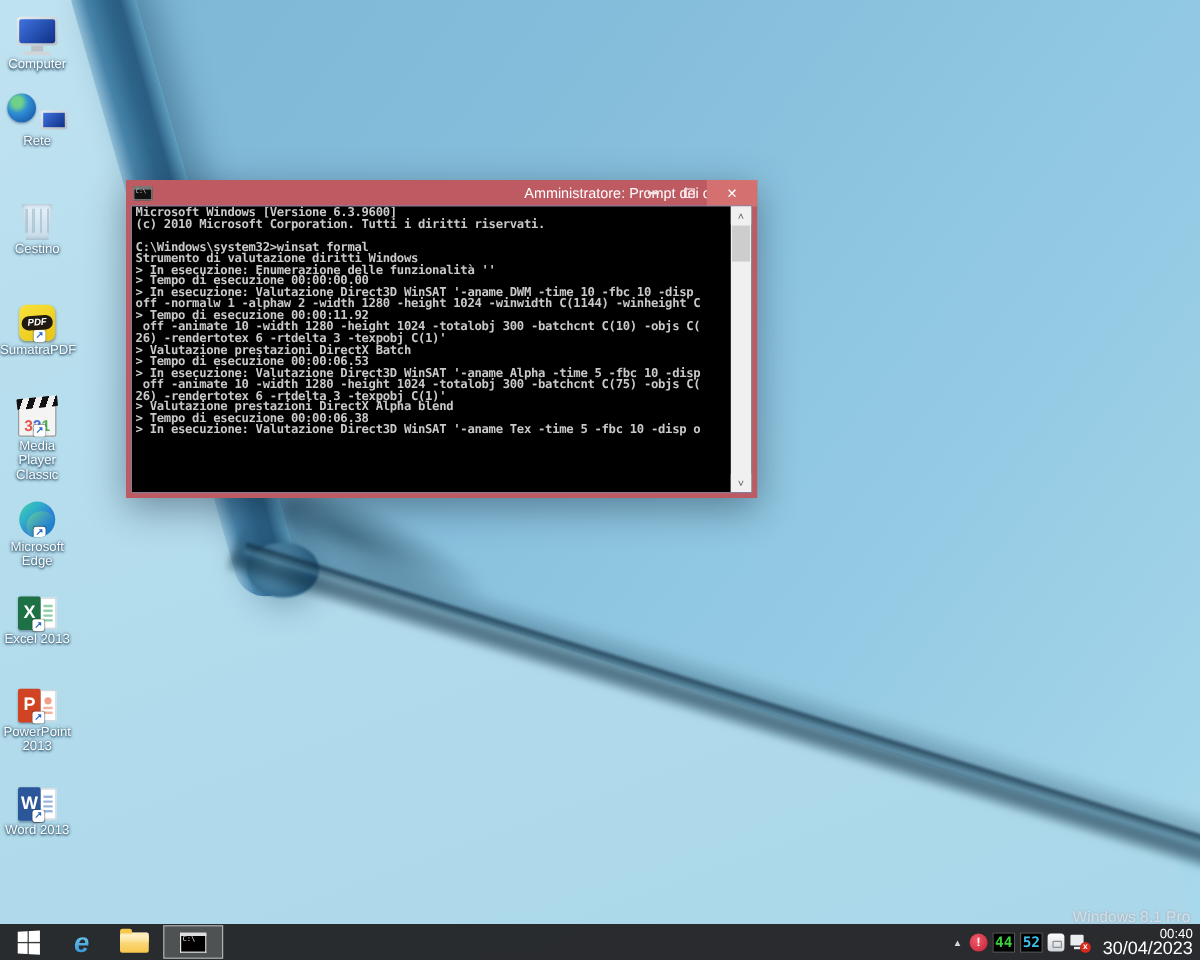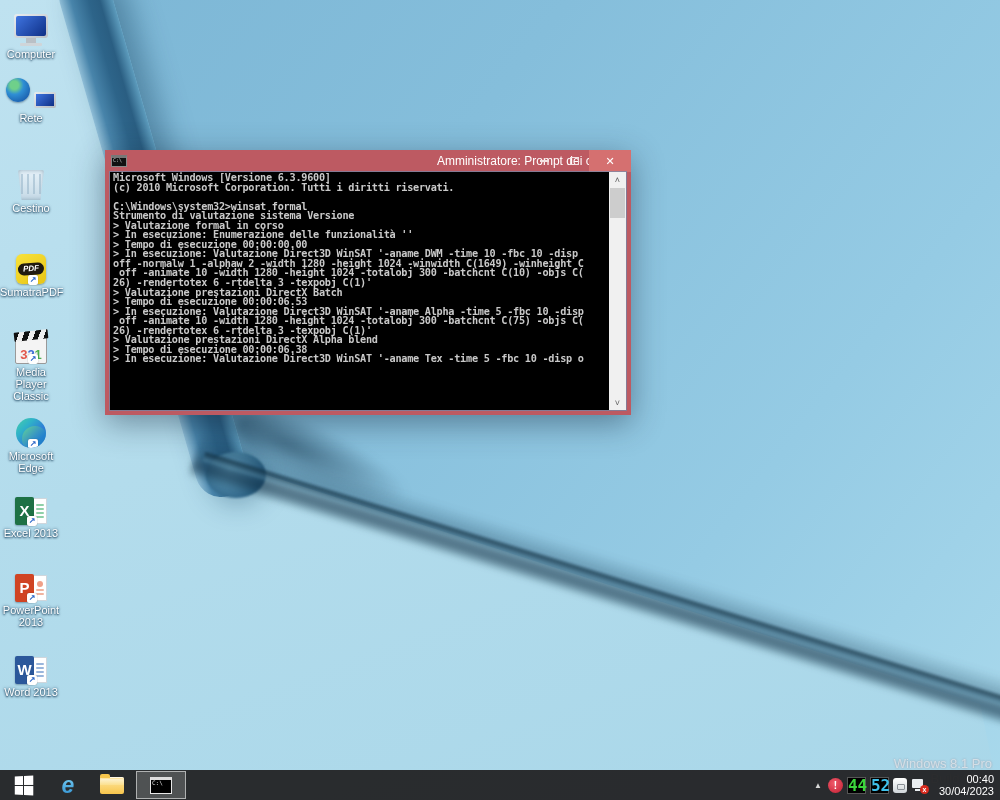--- a/index.html
+++ b/index.html
@@ -162,32 +162,32 @@
   .cmd-taskbtn{width:50px;height:28px;margin-left:2px;background:rgba(255,255,255,.18);
     border:1px solid rgba(255,255,255,.55);box-sizing:border-box;
     display:flex;align-items:center;justify-content:center;}
   .cmd-mini{width:22px;height:17px;background:#000;border:1px solid #e8e8e8;border-top:3px solid #ddd;box-sizing:border-box;
     color:#ddd;font-family:"DejaVu Sans Mono",monospace;font-size:6px;line-height:6px;padding-left:1px;}
   .tb-right{margin-left:auto;display:flex;align-items:center;height:100%;gap:4px;padding-right:6px;}
   .caret{color:#d8d8d8;font-size:8px;margin-right:2px;}
   .tray-alert{width:15px;height:15px;border-radius:50%;background:radial-gradient(circle at 40% 35%,#f05a6a,#c21f33);
     color:#fff;font-weight:bold;font-size:10px;line-height:15px;text-align:center;}
   .tray-temp{width:17px;height:15px;background:#000;border:1px solid #555;box-sizing:content-box;
-    font-family:"DejaVu Sans Mono",monospace;font-size:16px;font-weight:bold;line-height:15px;text-align:center;}
+    font-family:"DejaVu Sans Mono",monospace;font-size:12px;font-weight:bold;line-height:15px;text-align:center;}
   .tray-temp.t44{color:#3bd43b;}
   .tray-temp.t52{color:#3fc0ea;}
   .tray-dev{width:14px;height:15px;background:linear-gradient(180deg,#fff,#cfd4d8);border-radius:3px;position:relative;}
   .tray-dev:before{content:"";position:absolute;left:4px;bottom:3px;width:6px;height:4px;border:1px solid #8a9096;border-radius:1px;}
   .tray-net{width:16px;height:15px;position:relative;}
   .tray-net .mon{position:absolute;left:1px;top:1px;width:11px;height:9px;background:#e9edf0;border-radius:1px;}
   .tray-net .mon:after{content:"";position:absolute;left:3px;bottom:-3px;width:5px;height:2px;background:#e9edf0;}
   .tray-net .x{position:absolute;right:-2px;bottom:-1px;width:9px;height:9px;border-radius:50%;background:#d82a1e;
     color:#fff;font-size:7px;line-height:9px;text-align:center;font-weight:bold;}
   .clock{color:#fff;font-size:11px;line-height:12px;text-align:right;padding-left:8px;}
-  .clock .date{font-size:11px;}
+  .clock .date{font-size:15px;}
 </style>
 </head>
 <body>
 
 <div class="bg-layer">
   <div class="bg-upper-panel"></div>
   <div class="bg-tube"></div>
   <div class="bg-tube-tip"></div>
   <div class="bg-crease-shadow"></div>
   <div class="bg-crease-line"></div>
@@ -322,26 +322,26 @@
           <span>✕</span>
         </div>
     </div>
   </div>
   <div class="client">
     <div class="console">
         <div class="cline">Microsoft Windows [Versione 6.3.9600]</div>
         <div class="cline">(c) 2010 Microsoft Corporation. Tutti i diritti riservati.</div>
         <div class="cline"></div>
         <div class="cline">C:\Windows\system32&gt;winsat formal</div>
-        <div class="cline">Strumento di valutazione sistema Versione</div>
-        <div class="cline">&gt; Valutazione formal in corso</div>
+        <div class="cline">Strumento di valutazione diritti Windows</div>
         <div class="cline">&gt; In esecuzione: Enumerazione delle funzionalità ''</div>
         <div class="cline">&gt; Tempo di esecuzione 00:00:00.00</div>
         <div class="cline">&gt; In esecuzione: Valutazione Direct3D WinSAT '-aname DWM -time 10 -fbc 10 -disp</div>
-        <div class="cline">off -normalw 1 -alphaw 2 -width 1280 -height 1024 -winwidth C(1649) -winheight C</div>
+        <div class="cline">off -normalw 1 -alphaw 2 -width 1280 -height 1024 -winwidth C(1144) -winheight C</div>
+        <div class="cline">&gt; Tempo di esecuzione 00:00:11.92</div>
         <div class="cline"> off -animate 10 -width 1280 -height 1024 -totalobj 300 -batchcnt C(10) -objs C(</div>
         <div class="cline">26) -rendertotex 6 -rtdelta 3 -texpobj C(1)'</div>
         <div class="cline">&gt; Valutazione prestazioni DirectX Batch</div>
         <div class="cline">&gt; Tempo di esecuzione 00:00:06.53</div>
         <div class="cline">&gt; In esecuzione: Valutazione Direct3D WinSAT '-aname Alpha -time 5 -fbc 10 -disp</div>
         <div class="cline"> off -animate 10 -width 1280 -height 1024 -totalobj 300 -batchcnt C(75) -objs C(</div>
         <div class="cline">26) -rendertotex 6 -rtdelta 3 -texpobj C(1)'</div>
         <div class="cline">&gt; Valutazione prestazioni DirectX Alpha blend</div>
         <div class="cline">&gt; Tempo di esecuzione 00:00:06.38</div>
         <div class="cline">&gt; In esecuzione: Valutazione Direct3D WinSAT '-aname Tex -time 5 -fbc 10 -disp o</div>

